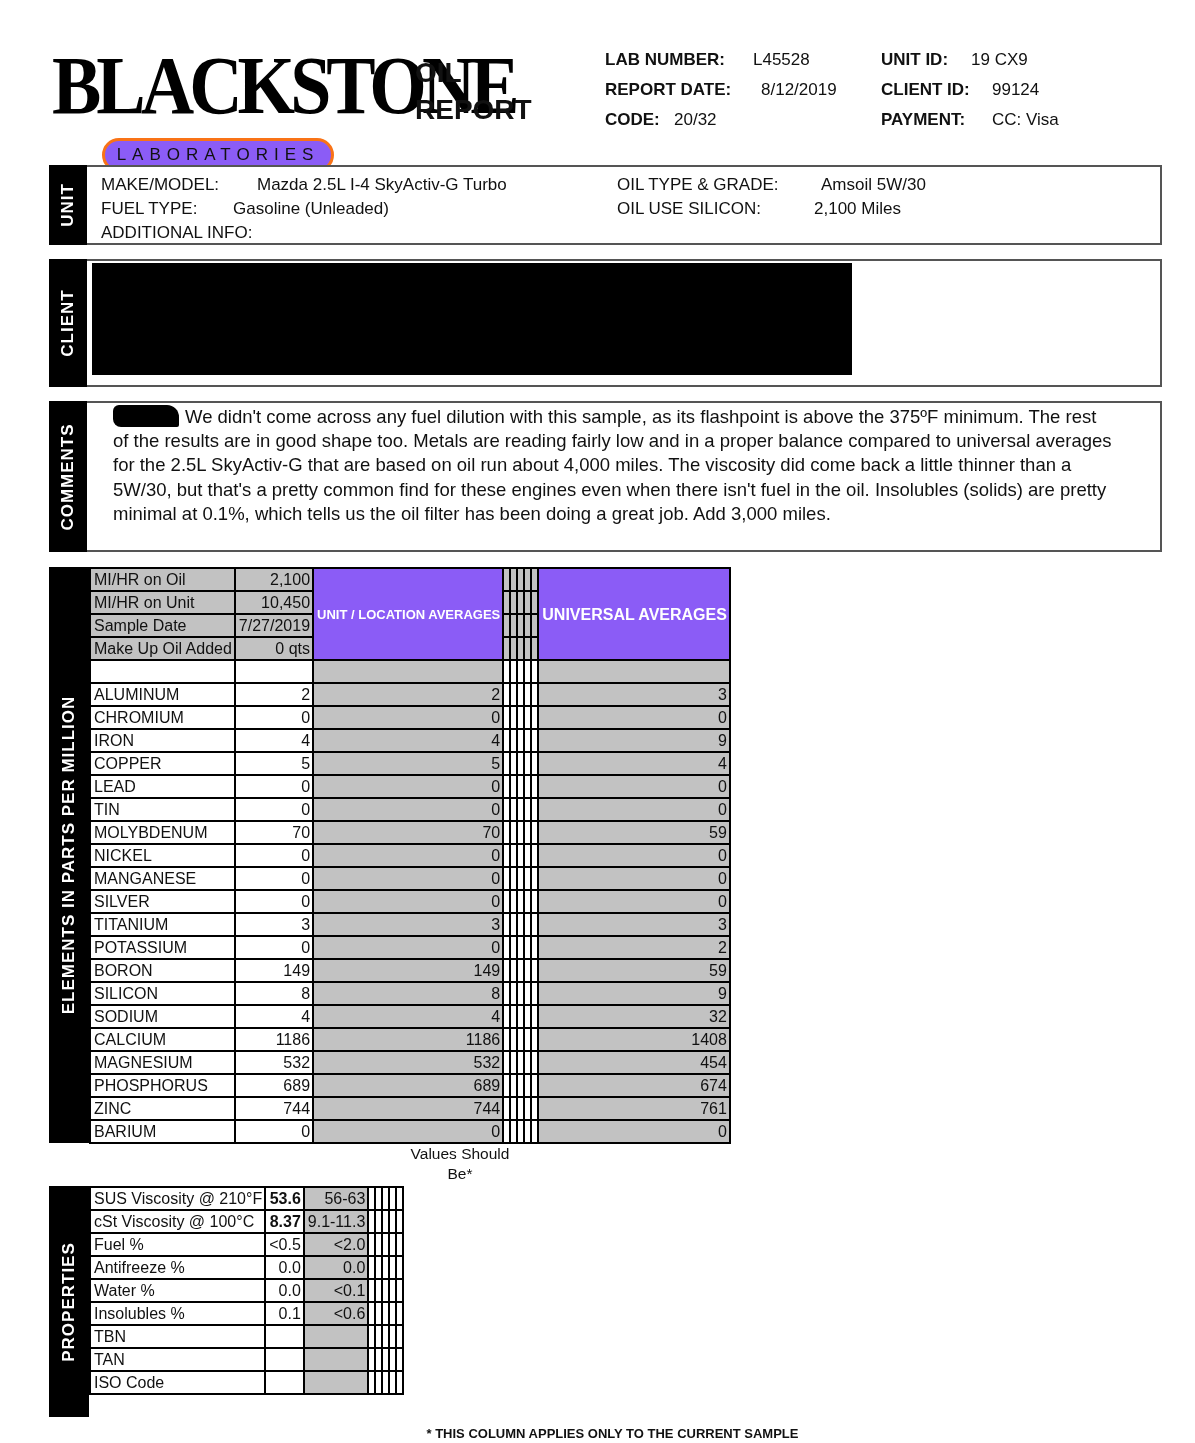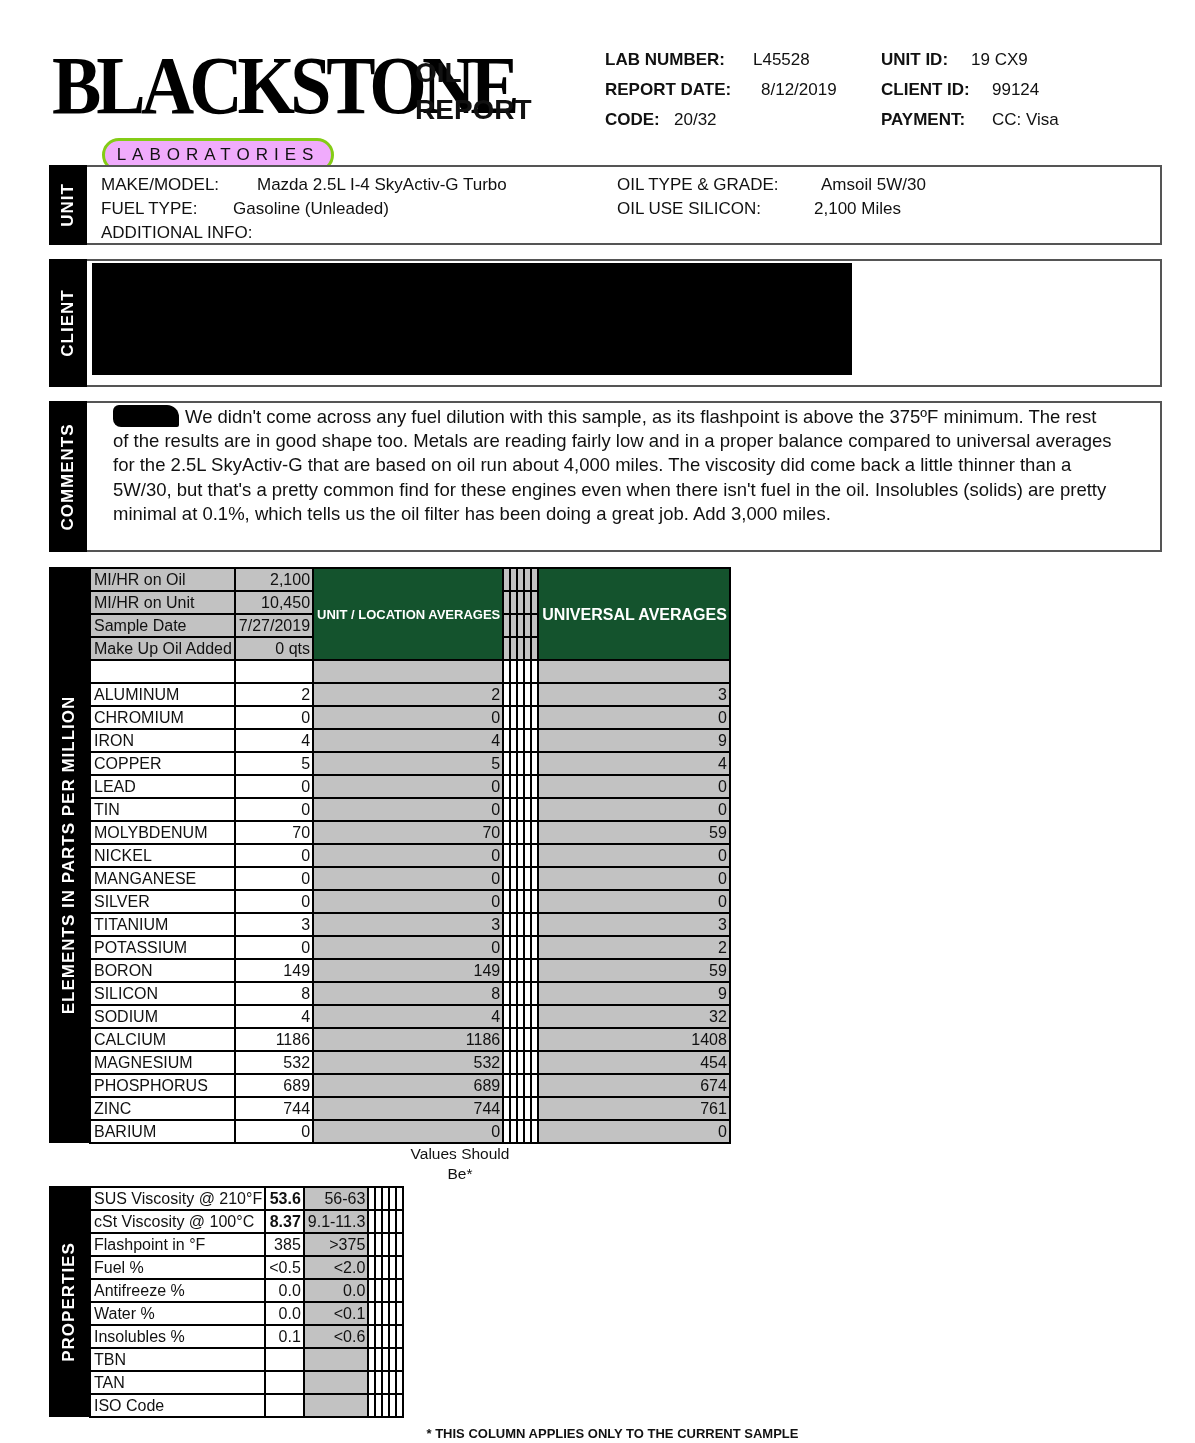--- a/index.html
+++ b/index.html
@@ -4,22 +4,22 @@
 <style>
   * { box-sizing: border-box; margin: 0; padding: 0; }
   html, body { width: 1195px; height: 1443px; background: #ffffff; overflow: hidden; }
   body { position: relative; font-family: "Liberation Sans", sans-serif; color: #111; }
 
   
   .logo { position: absolute; left: 52px; top: 38px; width: 320px; height: 118px; }
   .logo-word { position: absolute; left: 0; top: 0; width: 320px; text-align: center;
     font-family: "Liberation Serif", serif; font-weight: bold; font-size: 74px; letter-spacing: -5px;
     line-height: 84px; color: #000; transform: scaleY(1.12); transform-origin: top; }
-  .logo-sub { position: absolute; left: 50px; top: 100px; width: 232px; height: 34px; border: 3px solid #84cc16;
-    border-radius: 17px; background: #f0abfc; font-size: 17px; letter-spacing: 6px; text-align: center; line-height: 28px;
+  .logo-sub { position: absolute; left: 50px; top: 100px; width: 232px; height: 34px; border: 3px solid #f97316;
+    border-radius: 17px; background: #8b5cf6; font-size: 17px; letter-spacing: 6px; text-align: center; line-height: 28px;
     font-weight: normal; }
   .logo-drop { position: absolute; left: 224px; top: 136px; width: 10px; height: 12px; background: #000; border-radius: 2px 2px 4px 4px; }
 
   .report-title { position: absolute; left: 415px; top: 54px; width: 140px; text-align: left;
     font-weight: bold; font-size: 28px; line-height: 37px; }
 
   .meta { position: absolute; font-size: 17px; line-height: 22px; }
   .meta .k { font-weight: bold; }
 
   
@@ -43,21 +43,21 @@
     white-space: nowrap; font-weight: bold; font-size: 17px; letter-spacing: 1px; }
 
   table.grid { position: absolute; left: 40px; top: 0; border-collapse: collapse; table-layout: fixed; font-size: 16px; }
   table.grid td { border: 2px solid #000; height: 23px; padding: 0 2px 0 3px; white-space: nowrap; overflow: hidden; line-height: 19px; }
   td.lbl { width: 206px; }
   td.val { width: 108px; text-align: right; }
   td.avg { width: 108px; text-align: right; background: #c2c2c2; }
   td.blank { width: 108px; }
   td.univ { width: 110px; text-align: right; background: #c2c2c2; }
   td.gray { background: #c2c2c2; }
-  td.blackhead { background: #14532d; color: #fff; font-weight: bold; font-size: 13px; text-align: center; line-height: 19px; white-space: normal; }
+  td.blackhead { background: #8b5cf6; color: #fff; font-weight: bold; font-size: 13px; text-align: center; line-height: 19px; white-space: normal; }
   td.bold { font-weight: bold; }
 
   .values-should { position: absolute; left: 400px; top: 1144px; width: 120px; text-align: center; font-size: 15.5px; line-height: 20px; }
   .footnote { position: absolute; left: 0; width: 1225px; top: 1426px; text-align: center; font-size: 13px; font-weight: bold; }
 </style>
 </head>
 <body>
 
 <div class="logo">
   <div class="logo-word">BLACKSTONE</div>
@@ -428,30 +428,20 @@
           <td class="lbl">cSt Viscosity @ 100°C</td>
           <td class="val bold">8.37</td>
           <td class="avg">9.1-11.3</td>
           <td class="blank"></td>
           <td class="blank"></td>
           <td class="blank"></td>
           <td class="blank"></td>
           <td class="blank"></td>
         </tr>
         <tr>
-          <td class="lbl">Flashpoint in °F</td>
-          <td class="val">385</td>
-          <td class="avg">&gt;375</td>
-          <td class="blank"></td>
-          <td class="blank"></td>
-          <td class="blank"></td>
-          <td class="blank"></td>
-          <td class="blank"></td>
-        </tr>
-        <tr>
           <td class="lbl">Fuel %</td>
           <td class="val">&lt;0.5</td>
           <td class="avg">&lt;2.0</td>
           <td class="blank"></td>
           <td class="blank"></td>
           <td class="blank"></td>
           <td class="blank"></td>
           <td class="blank"></td>
         </tr>
         <tr>

